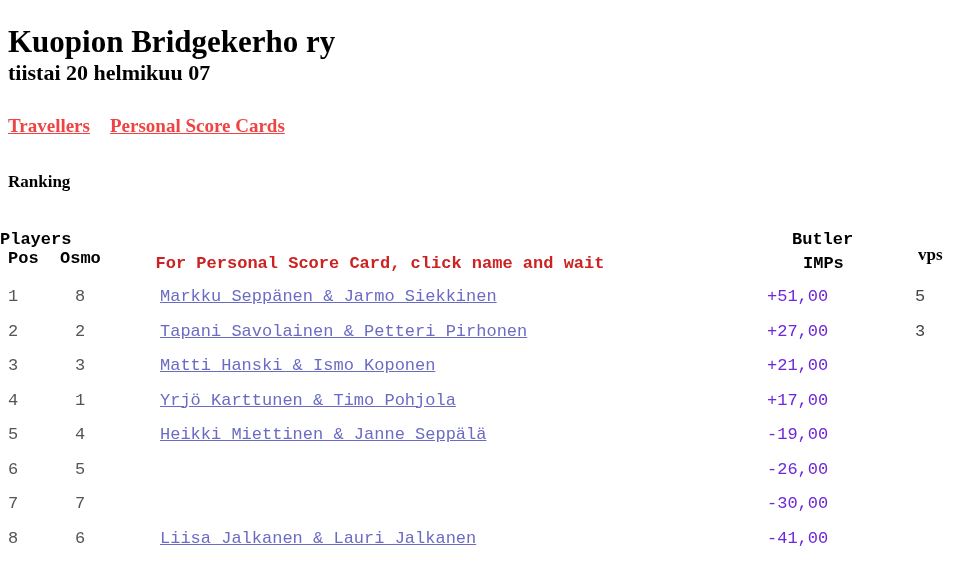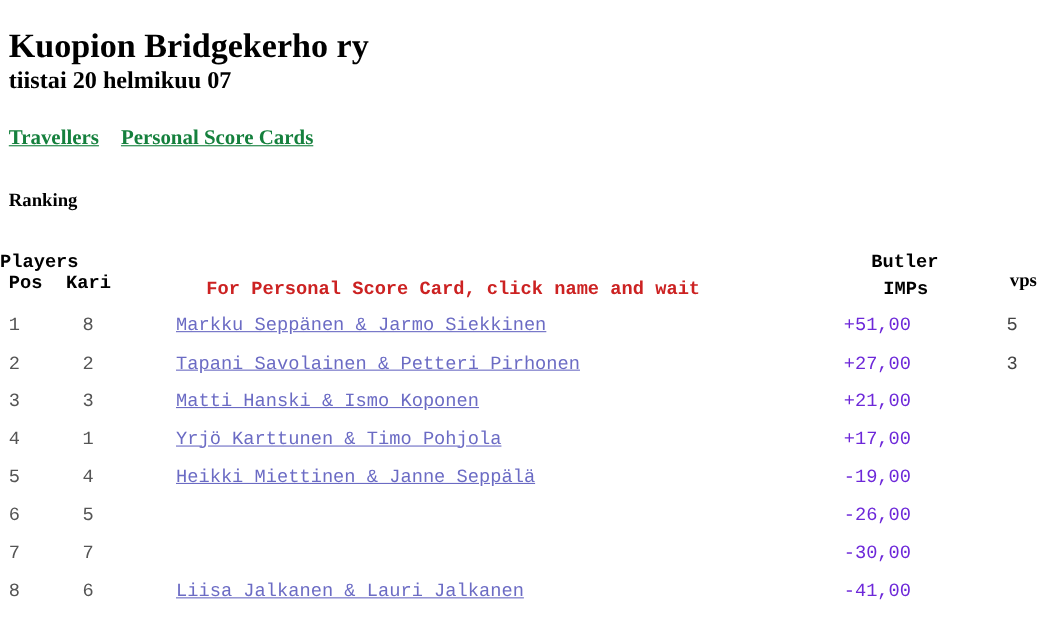--- a/index.html
+++ b/index.html
@@ -48,21 +48,21 @@
     position: absolute;
     left: 8px;
     top: 115px;
     font-family: "Liberation Serif", serif;
     font-weight: bold;
     font-size: 19px;
     line-height: 22px;
     white-space: nowrap;
   }
   .navlinks a {
-    color: #15803d;
+    color: #ef4444;
     text-decoration: underline;
     margin-right: 20px;
   }
   .navlinks a:last-child { margin-right: 0; }
 
   .section-title {
     position: absolute;
     left: 8px;
     top: 172px;
     font-family: "Liberation Serif", serif;
@@ -98,21 +98,20 @@
   .h-players {
     left: 0; top: 5px;
     width: 760px;
     text-align: left;
   }
   .h-note {
     left: 0; top: 29px;
     width: 760px;
     text-align: center;
     color: #cc2222;
-    padding-left: 32px;
   }
   .h-butler { left: 792px; top: 5px;  }
   .h-imps   { left: 803px; top: 29px; }
   .h-vps {
     left: 918px; top: 20px;
     font-family: "Liberation Serif", serif !important;
     font-weight: bold;
     font-size: 17px;
   }
 
@@ -158,21 +157,21 @@
   <div class="navlinks">
     <a href="#">Travellers</a><a href="#">Personal Score Cards</a>
   </div>
 
   <div class="section-title">Ranking</div>
 
   <div class="ranking">
 
     <div class="hdr">
       <span class="h-pos">Pos</span>
-      <span class="h-pair">Kari</span>
+      <span class="h-pair">Osmo</span>
       <div class="h-players">Players</div>
       <div class="h-note">For Personal Score Card, click name and wait</div>
       <span class="h-butler">Butler</span>
       <span class="h-imps">IMPs</span>
       <span class="h-vps">vps</span>
     </div>
 
     <div class="rows" id="rows-container">
         <div class="row">
           <span class="c-pos">1</span>

